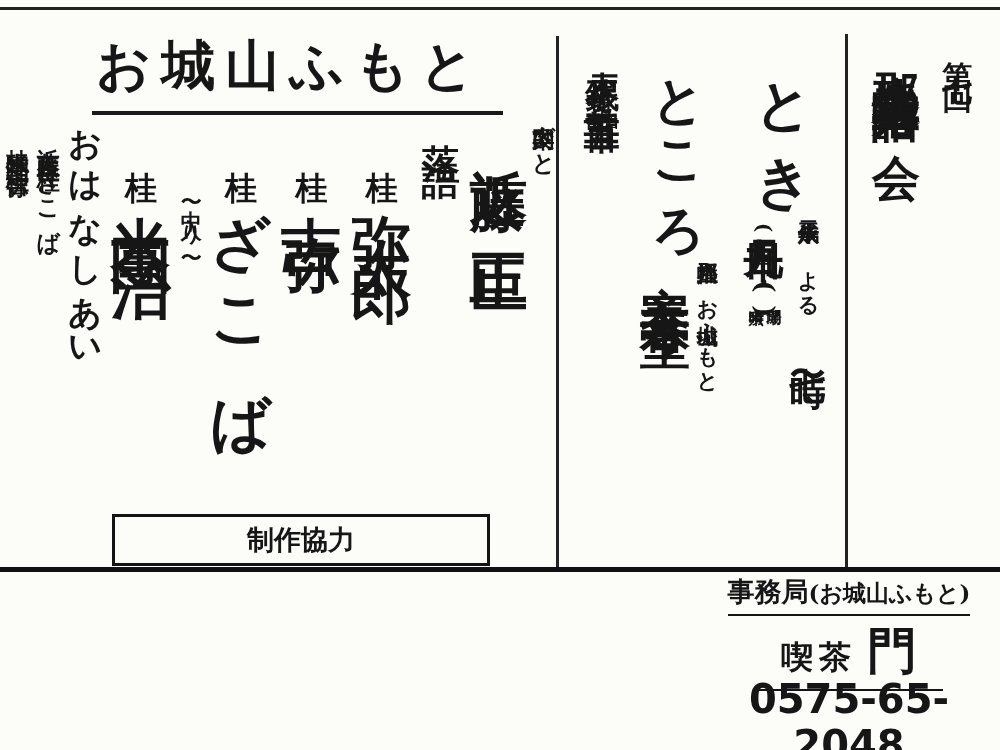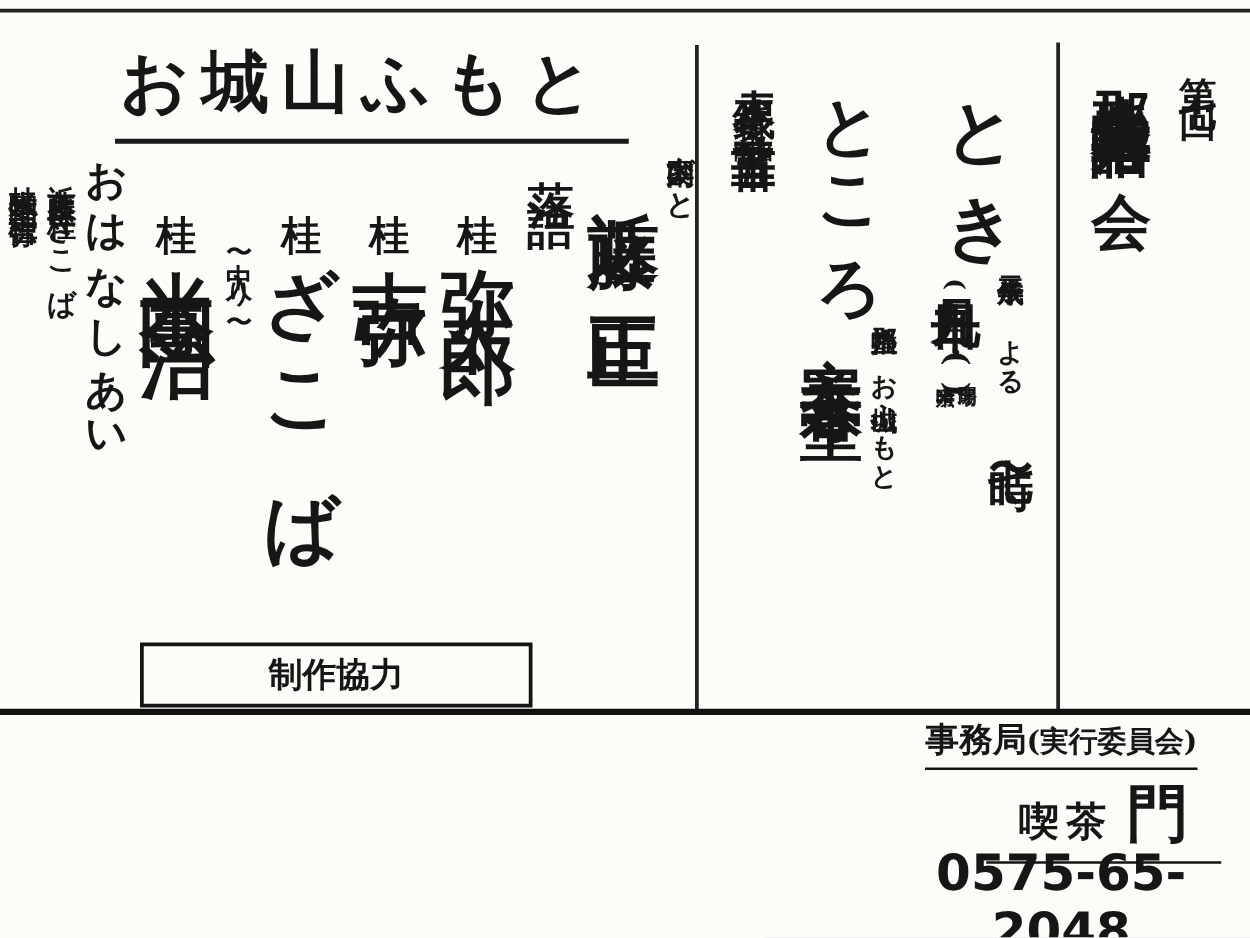--- a/index.html
+++ b/index.html
@@ -78,21 +78,21 @@
   .rakugo-label { font-size:38px; letter-spacing:16px; padding-top:8px; }
   .perf { padding-top:40px; }
   .perf .prefix { font-size:32px; }
   .perf .pname { font-size:60px; letter-spacing:22px; margin-inline-start:22px; }
   .interm { font-size:21px; letter-spacing:8px; padding-top:80px; }
   .talk-group { display:flex; flex-direction:row-reverse; gap:7px; }
   .talk-title { font-size:33px; letter-spacing:4px; }
   .talk-line { font-size:23px; letter-spacing:4px; padding-top:24px; }
 
   .prod-box {
-    position:absolute; left:112px; top:514px; width:314px; height:52px;
+    position:absolute; left:112px; top:514px; width:378px; height:52px;
     border:3px solid #141414; display:flex; align-items:center; justify-content:center;
     gap:18px;
   }
   .prod-label { font-size:27px; }
   .prod-name { font-size:38px; }
 
   
   .org-line {
     position:absolute; left:16px; top:580px;
     font-size:35px; letter-spacing:0px;
@@ -103,21 +103,21 @@
     border-bottom:4px solid #141414; padding-bottom:6px;
   }
   .coop-line {
     position:absolute; left:505px; top:664px; font-size:35px;
     border-bottom:4px solid #141414; padding-bottom:6px;
   }
   .office-wrap { position:absolute; left:702px; top:574px; width:294px; text-align:center; }
   .office-line { display:inline-block; border-bottom:2px solid #141414; padding-bottom:4px; }
   .office-label { font-size:27px; }
   .office-note { font-size:23px; }
-  .cafe-wrap { position:absolute; left:683px; top:618px; width:294px; text-align:right; }
+  .cafe-wrap { position:absolute; left:702px; top:618px; width:294px; text-align:center; }
   .cafe-line { display:inline-block; border-bottom:2px solid #141414; padding:0 26px 4px 26px; }
   .cafe-label { font-size:32px; letter-spacing:6px; }
   .cafe-name { font-size:50px; margin-left:10px; }
   .phone-wrap { position:absolute; left:702px; top:676px; width:294px; text-align:center; }
   .phone { display:inline-block; font-family:"DejaVu Sans","Liberation Sans",sans-serif;
            font-size:40px; font-weight:900; border-bottom:3px solid #141414; padding-bottom:2px; }
 </style>
 </head>
 <body>
 
@@ -215,21 +215,21 @@
     </div>
   </div>
 
   <div class="prod-box">
     <span class="prod-label">制作協力</span>
   </div>
 
 
   <div class="office-wrap">
     <span class="office-line">
-      <span class="office-label">事務局</span><span class="office-note">(実行委員会)</span>
+      <span class="office-label">事務局</span><span class="office-note">(お城山ふもと)</span>
     </span>
   </div>
   <div class="cafe-wrap">
     <span class="cafe-line">
       <span class="cafe-label">喫茶</span><span class="cafe-name">門</span>
     </span>
   </div>
   <div class="phone-wrap">
     <span class="phone">0575-65-2048</span>
   </div>

